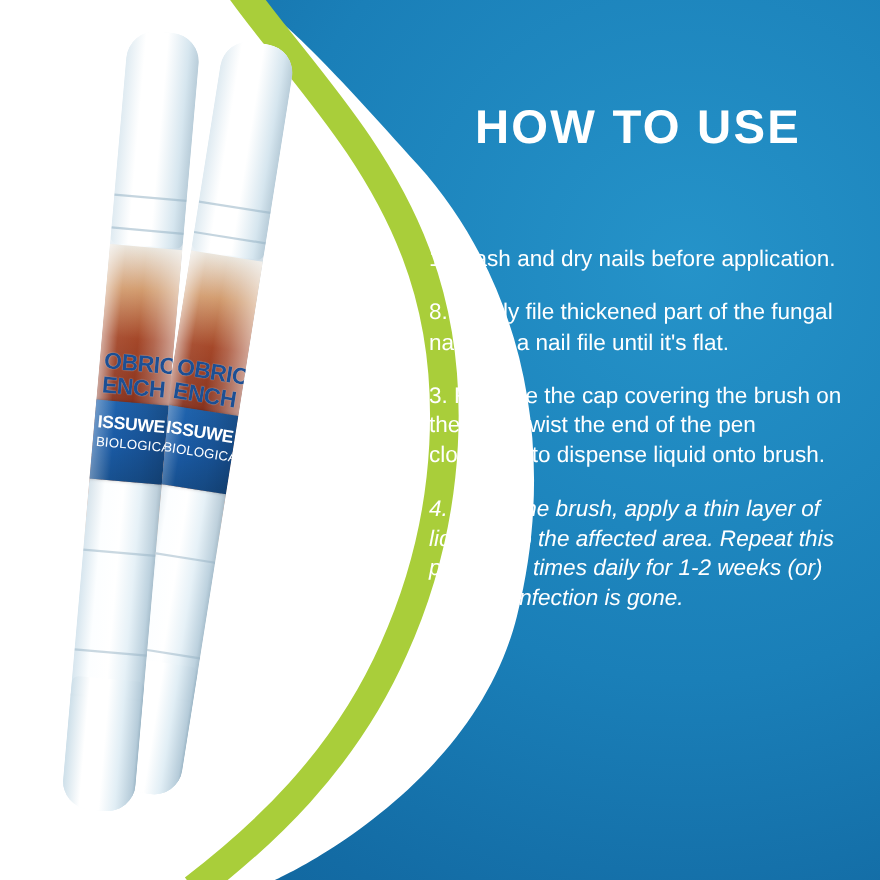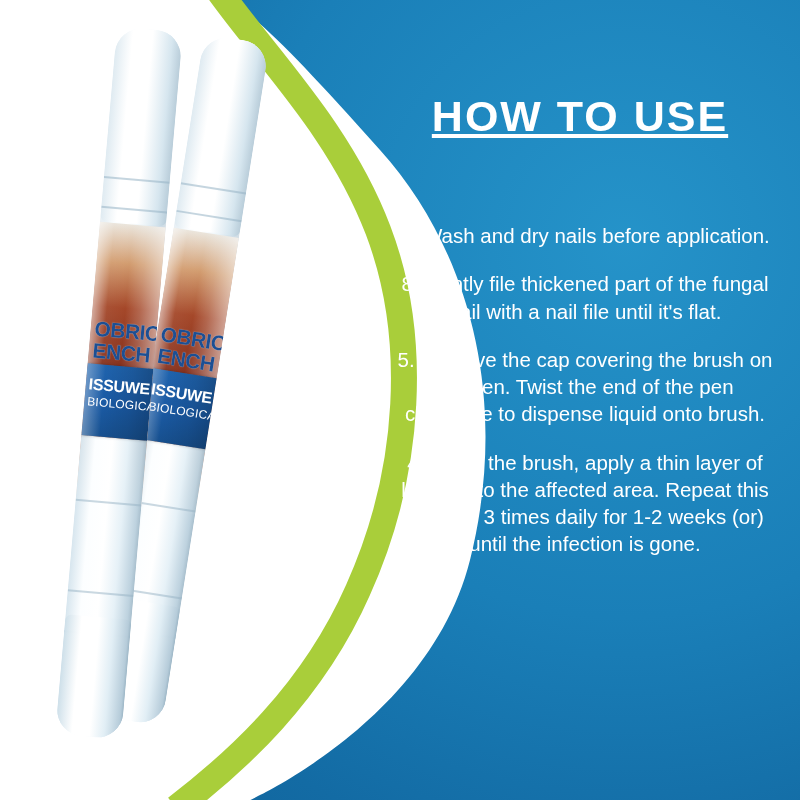--- a/index.html
+++ b/index.html
@@ -223,38 +223,37 @@
   .panel-title {
     position: absolute;
     top: 92px;
     left: 0;
     width: 400px;
     text-align: center;
     font-size: 43px;
     font-weight: bold;
     letter-spacing: 2px;
     color: #ffffff;
-    text-decoration: underline;
   }
   .steps {
     position: absolute;
     top: 222px;
     left: 0;
     width: 400px;
     padding: 0 8px 0 0;
   }
   .step {
-    text-align: center;
+    text-align: left;
     font-size: 20.5px;
     line-height: 1.33;
     color: #ffffff;
     margin-bottom: 21px;
     padding-left: 10px;
   }
-  .step:last-child { margin-bottom: 0; }
+  .step:last-child { margin-bottom: 0; font-style: italic; }
 </style>
 </head>
 <body>
 
 <div id="page">
 
   <div class="bg-white"></div>
   <div class="bg-blue"></div>
 
   <svg class="bg-green-arc" viewBox="0 0 800 800" xmlns="http://www.w3.org/2000/svg">
@@ -311,18 +310,18 @@
       </div>
     </div>
 
   </div>
 
   <div class="panel">
     <div class="panel-title">HOW TO USE</div>
     <div class="steps">
       <div class="step">1. Wash and dry nails before application.</div>
       <div class="step">8. Gently file thickened part of the fungal nail with a nail file until it's flat.</div>
-      <div class="step">5. Remove the cap covering the brush on the pen. Twist the end of the pen clockwise to dispense liquid onto brush.</div>
+      <div class="step">3. Remove the cap covering the brush on the pen. Twist the end of the pen clockwise to dispense liquid onto brush.</div>
       <div class="step">4. Using the brush, apply a thin layer of liquid onto the affected area. Repeat this process 3 times daily for 1-2 weeks (or) until the infection is gone.</div>
     </div>
   </div>
 
 </div>
 
 </body></html>

